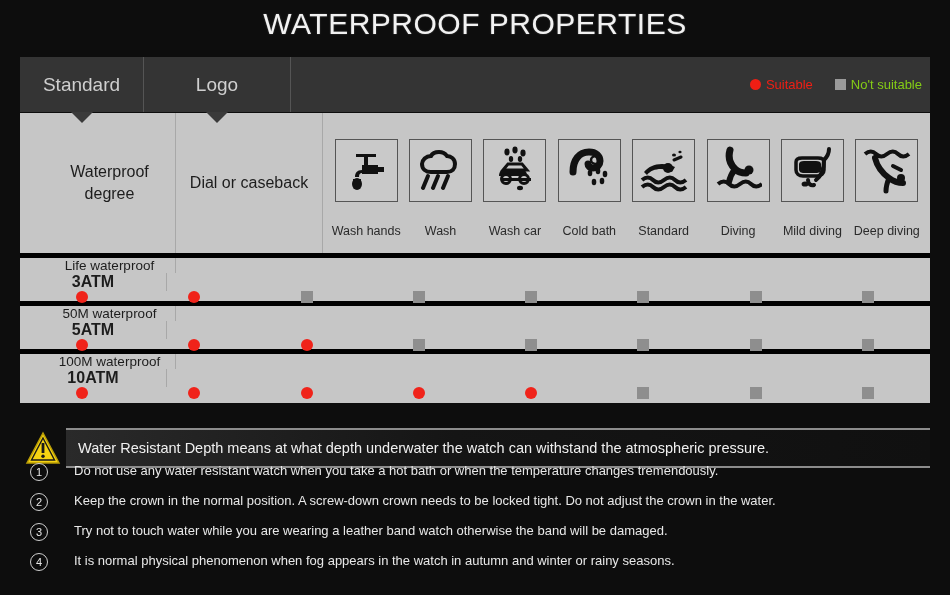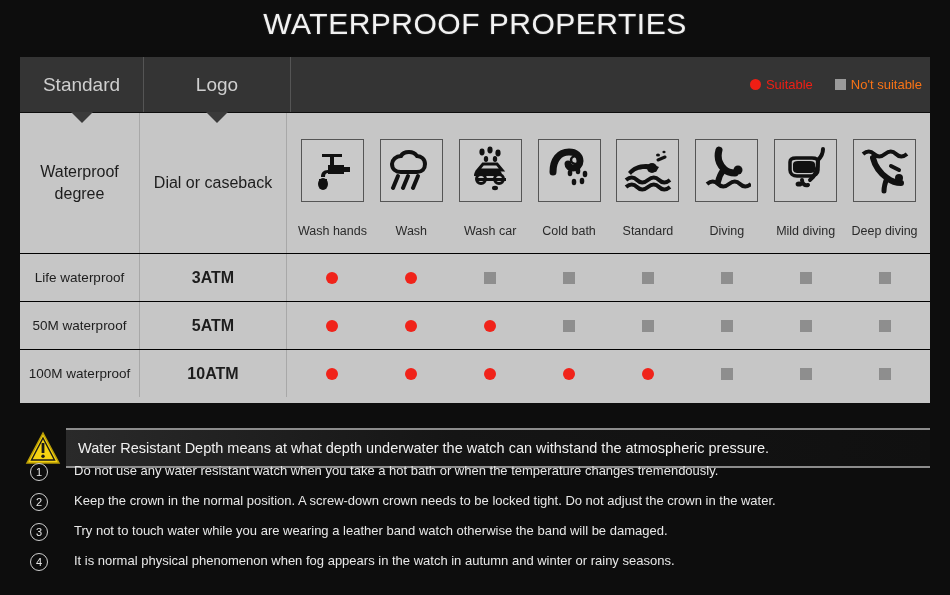--- a/index.html
+++ b/index.html
@@ -77,21 +77,21 @@
     width: 11px; height: 11px; border-radius: 50%;
     background: #f01e14;
     display: inline-block;
   }
   .legend-sq {
     width: 11px; height: 11px;
     background: #9a9a9a;
     display: inline-block;
   }
   .legend-txt-red  { color: #f01e14; font-size: 13px; }
-  .legend-txt-gray { color: #f97316; font-size: 13px; }
+  .legend-txt-gray { color: #84cc16; font-size: 13px; }
 
   
   .notch {
     position: absolute;
     bottom: -11px;
     left: 50%;
     transform: translateX(-50%);
     width: 0; height: 0;
     border-left: 11px solid transparent;
     border-right: 11px solid transparent;
@@ -105,21 +105,21 @@
   .tr { display: flex; }
 
   .td {
     display: flex;
     align-items: center;
     justify-content: center;
     color: #1d1d1d;
     text-align: center;
   }
 
-  .col-standard { width: 120px; border-right: 1px solid #a8a8a8; }
+  .col-standard { width: 132px; border-right: 1px solid #a8a8a8; margin-left: 24px; }
   .col-logo     { width: 147px; border-right: 1px solid #a8a8a8; }
   .col-scope    { flex: 1; }
 
   
   .tr-top { height: 140px; }
   .tr-top .col-standard { font-size: 16px; line-height: 1.35; }
   .tr-top .col-logo     { font-size: 16px; }
 
   .icons-row {
     display: flex;
@@ -145,21 +145,21 @@
   }
   .icon-box svg { width: 48px; height: 48px; display: block; }
   .icon-label {
     margin-top: 22px;
     font-size: 12.5px;
     color: #2a2a2a;
     white-space: nowrap;
   }
 
   
-  .tr-data { height: 48px; border-top: 1px solid #000000; }
+  .tr-data { height: 48px; border-top: 5px solid #000000; flex-direction: column; }
   .tr-data .col-standard { font-size: 13.5px; }
   .tr-data .col-logo { font-size: 16px; font-weight: bold; }
 
   .marks-row {
     display: flex;
     width: 100%;
     height: 100%;
     align-items: center;
     justify-content: space-around;
     padding: 0 6px;

